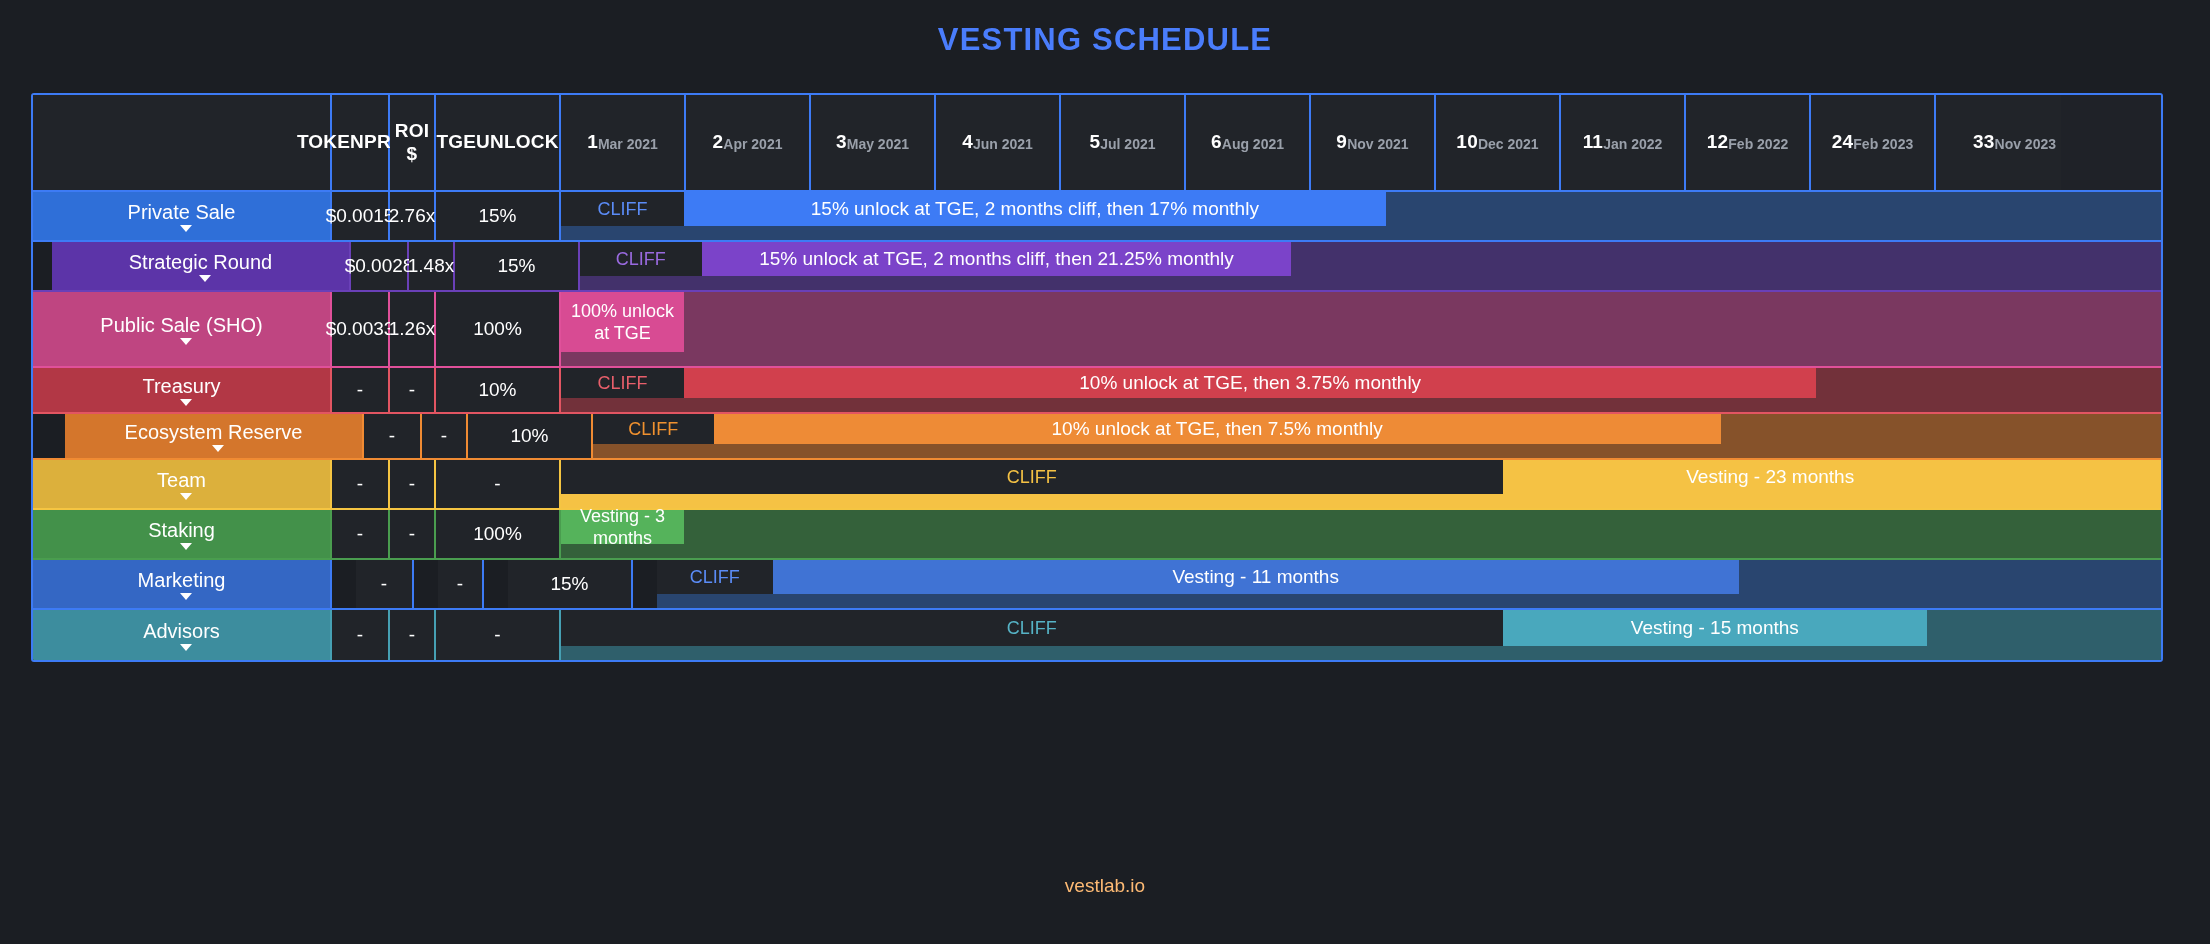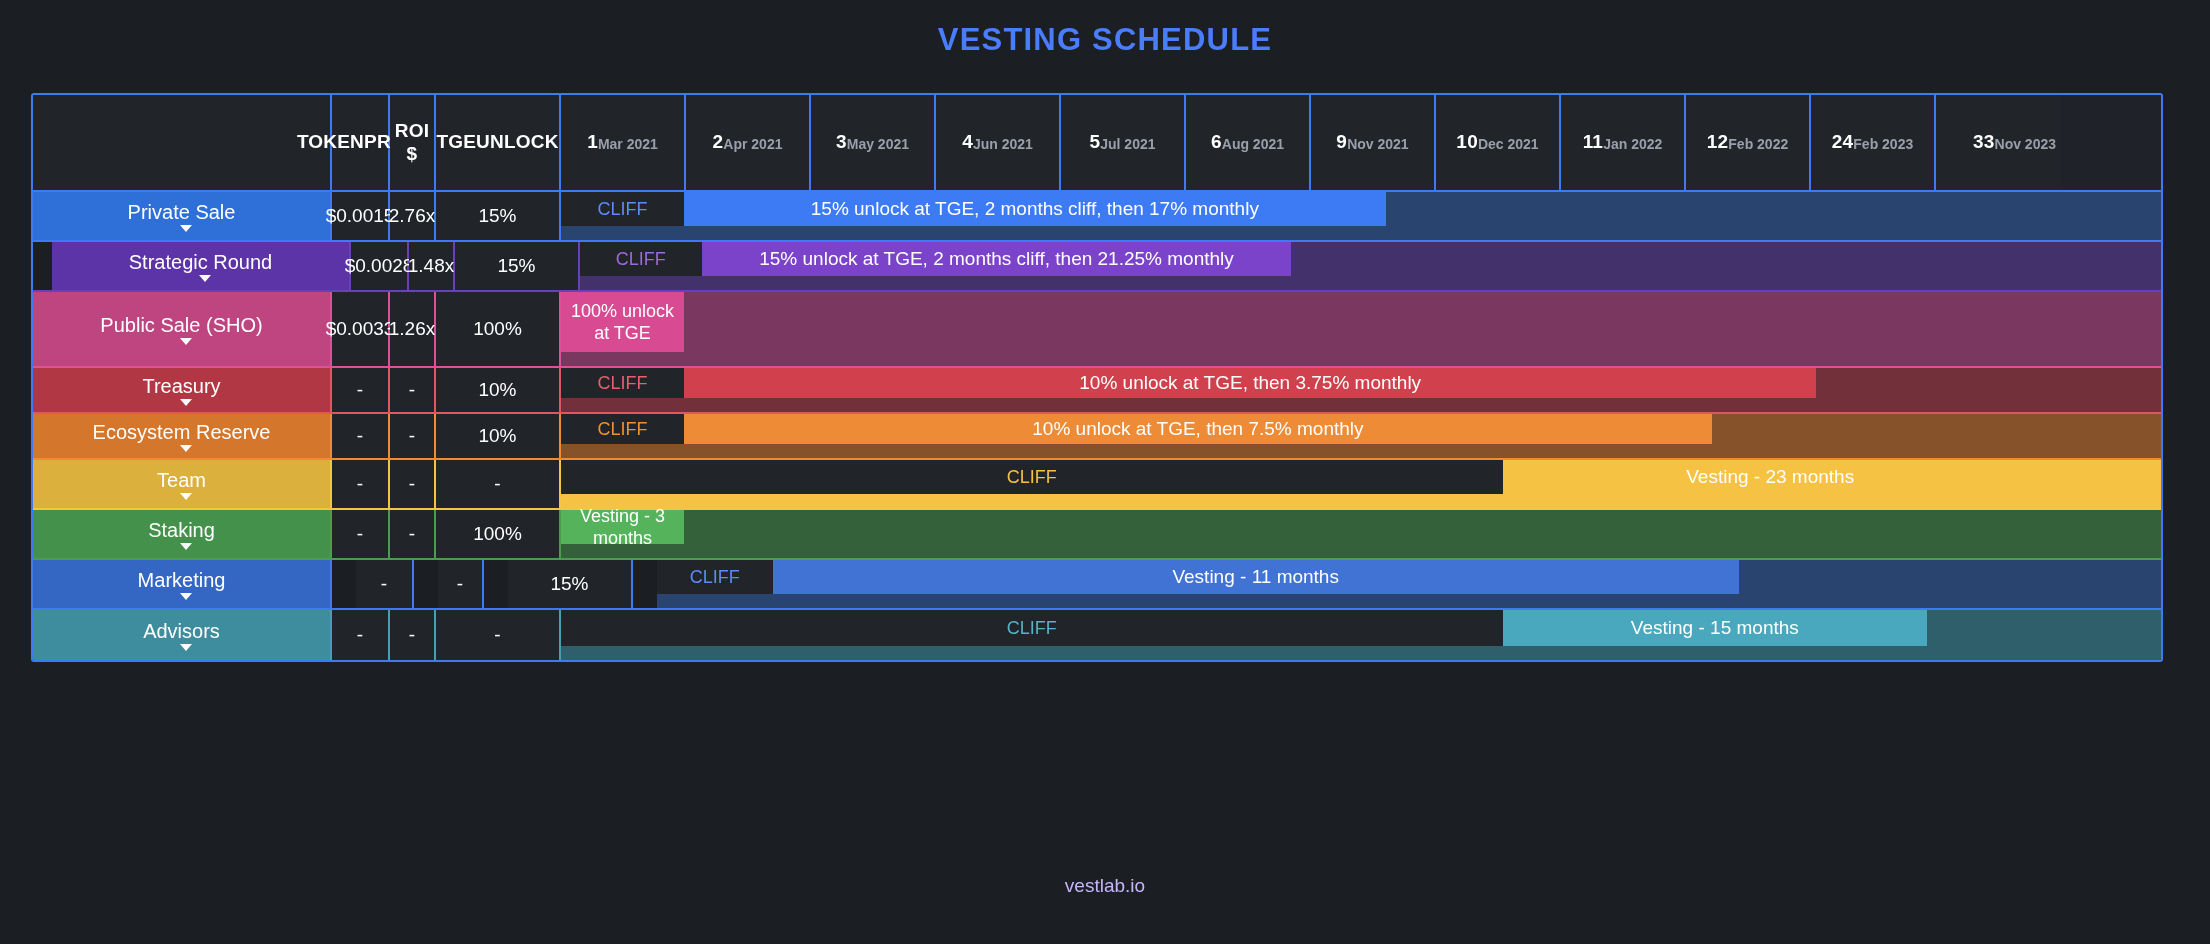--- a/index.html
+++ b/index.html
@@ -117,21 +117,21 @@
     color: #ffffff;
     font-size: 19px;
     font-weight: normal;
   }
   .seg-small { font-size: 18px; }
 
   #footer {
     position: absolute;
     left: 0; top: 875px; width: 2210px;
     text-align: center;
-    color: #c4b5fd;
+    color: #fdba74;
     font-size: 19px;
   }
 </style>
 </head>
 <body>
 
 <div id="page">
 
   <div id="title">VESTING SCHEDULE</div>
 
@@ -245,21 +245,21 @@
             <span class="caret"></span>
           </div>
           <div class="num-cell c-price">-</div>
           <div class="num-cell c-roi">-</div>
           <div class="num-cell c-tge">10%</div>
           <div class="timeline">
             <div class="tl-seg seg-cliff" style="left: 0%; width: 7.69231%;">CLIFF</div>
             <div class="tl-seg seg-bright" style="left: 7.69231%; width: 70.7692%;">10% unlock at TGE, then 3.75% monthly</div>
           </div>
         </div>
-        <div class="row drow" style="--rc: #f08b33; --labelbg: #d4762c; --dim: #86522a; --bright: #ee8b36; --cliffcol: #f0912f; height: 46px;">
+        <div class="row drow" style="--rc: #f08b33; --labelbg: #d4762c; --dim: #86522a; --bright: #ee8b36; --cliffcol: #f0912f; height: 46px; padding-left: 32px;">
           <div class="label-cell c-label">
             <span>Ecosystem Reserve</span>
             <span class="caret"></span>
           </div>
           <div class="num-cell c-price">-</div>
           <div class="num-cell c-roi">-</div>
           <div class="num-cell c-tge">10%</div>
           <div class="timeline">
             <div class="tl-seg seg-cliff" style="left: 0%; width: 7.69231%;">CLIFF</div>
             <div class="tl-seg seg-bright" style="left: 7.69231%; width: 64.2308%;">10% unlock at TGE, then 7.5% monthly</div>

